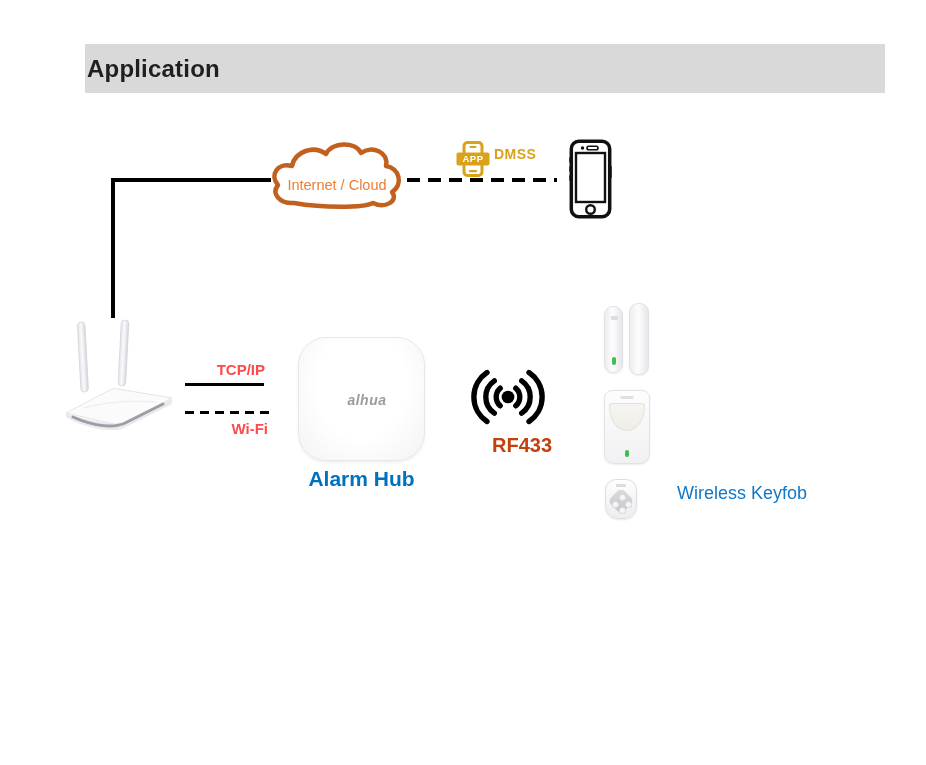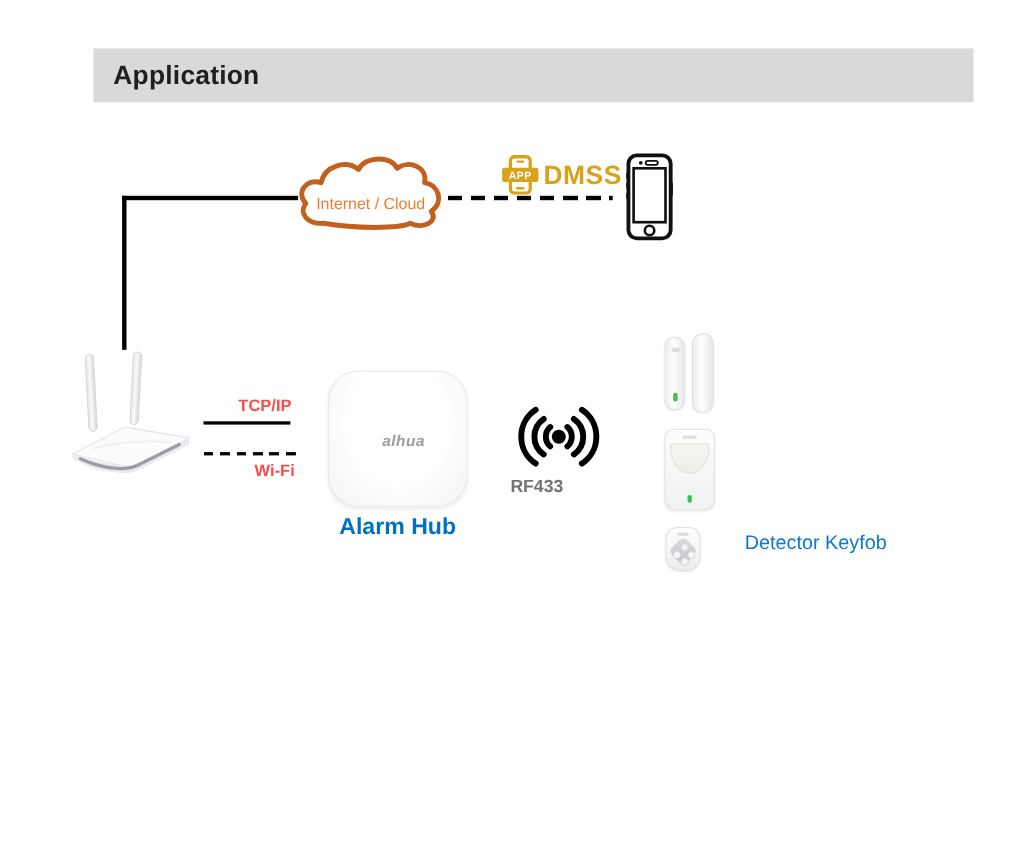--- a/index.html
+++ b/index.html
@@ -10,21 +10,21 @@
     font-family:"Liberation Sans", sans-serif;
     overflow:hidden;
   }
   .abs{position:absolute;}
 
   
   .header-bar{
     left:85px;top:44px;width:800px;height:49px;
     background:#D9D9D9;
     display:flex;align-items:center;
-    box-sizing:border-box;padding-left:18px;
+    box-sizing:border-box;padding-left:2px;
   }
   .page-title{
     font-size:24px;font-weight:bold;color:#1f1f1f;letter-spacing:0.2px;
   }
 
   
   .solid-line{background:#000;}
   .line-cloud-h{left:111px;top:178px;width:160px;height:4px;}
   .line-router-v{left:111px;top:178px;width:4px;height:140px;}
   .dash-big{
@@ -33,24 +33,24 @@
   }
   .tcpip-line{left:185px;top:383px;width:79px;height:3px;}
   .wifi-line{
     left:185px;top:411px;width:84px;height:3px;
     background:repeating-linear-gradient(90deg,#000 0 9px,transparent 9px 15px);
   }
 
   .red-label{font-size:15px;font-weight:bold;color:#FB4B4B;text-align:right;}
   .tcpip-label{left:185px;top:361px;width:80px;}
   .wifi-label{left:188px;top:420px;width:80px;}
-  .rf-label{left:464px;top:434px;width:88px;font-size:16px;font-weight:bold;color:#737373;text-align:left;}
-
-  
-  .dmss-label{left:494px;top:146px;font-size:24px;font-weight:bold;color:#D9A21B;letter-spacing:0.5px;}
+  .rf-label{left:464px;top:434px;width:88px;font-size:20px;font-weight:bold;color:#c2410c;text-align:right;}
+
+  
+  .dmss-label{left:494px;top:146px;font-size:14px;font-weight:bold;color:#D9A21B;letter-spacing:0.5px;}
 
   
   .alarm-hub{
     left:298px;top:337px;width:127px;height:124px;
     border-radius:28px;
     background:radial-gradient(ellipse at 50% 38%, #ffffff 50%, #f3f3f5 100%);
     border:1px solid #e7e7ea;
     box-shadow:0 2px 3px rgba(0,0,0,0.06);
     box-sizing:border-box;
   }
@@ -224,15 +224,15 @@
   <div class="abs keyfob-icon">
     <div class="keyfob-body">
       <div class="keyfob-logo"></div>
       <div class="keyfob-pad"></div>
       <div class="keyfob-btn kb-n"></div>
       <div class="keyfob-btn kb-s"></div>
       <div class="keyfob-btn kb-w"></div>
       <div class="keyfob-btn kb-e"></div>
     </div>
   </div>
-  <div class="abs device-label label-keyfob">Detector Keyfob</div>
+  <div class="abs device-label label-keyfob">Wireless Keyfob</div>
 
 </div>
 
 </body></html>

